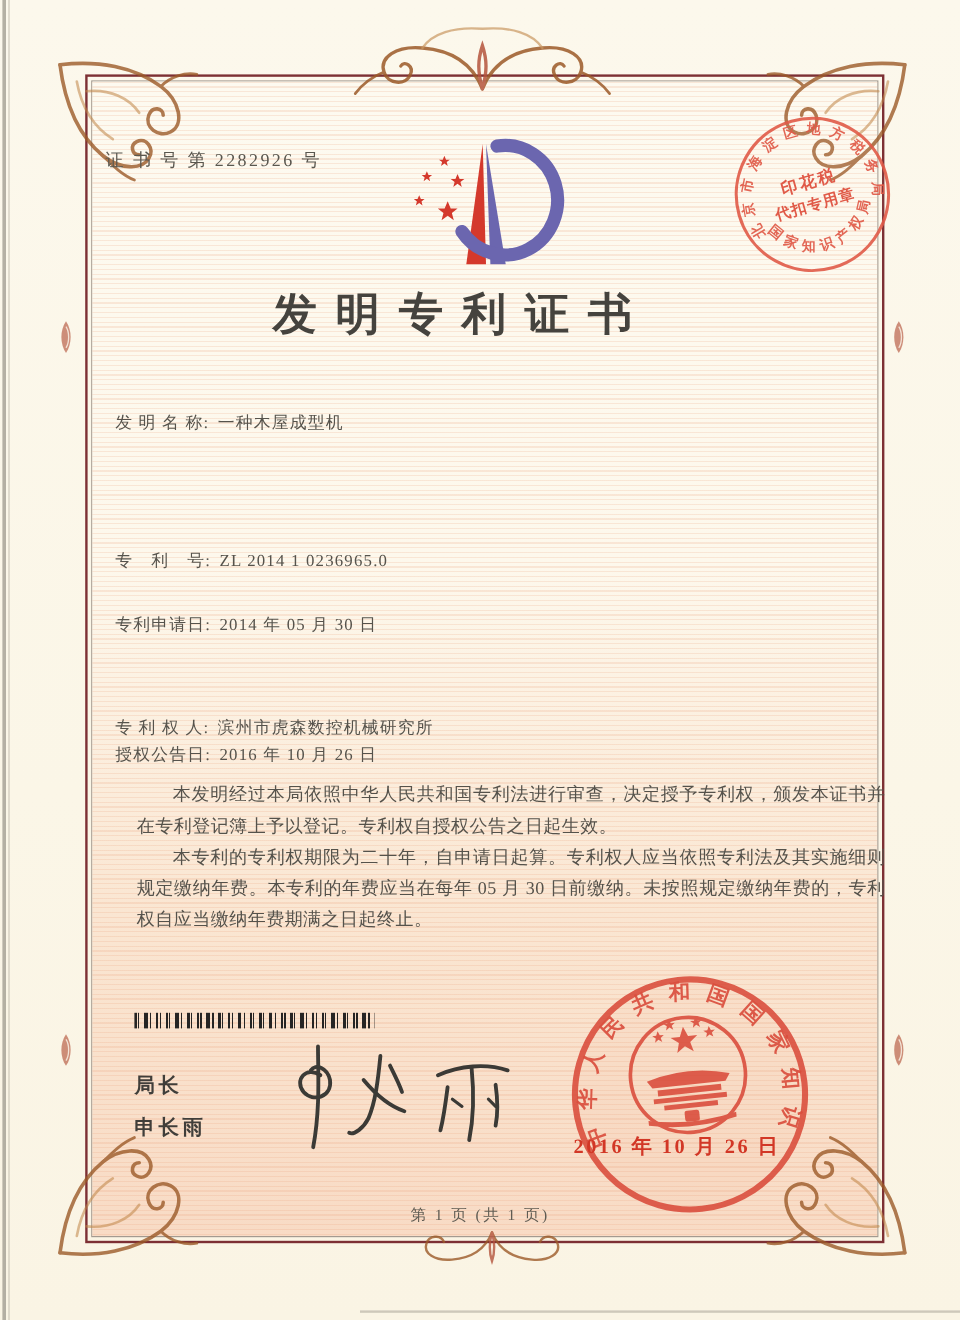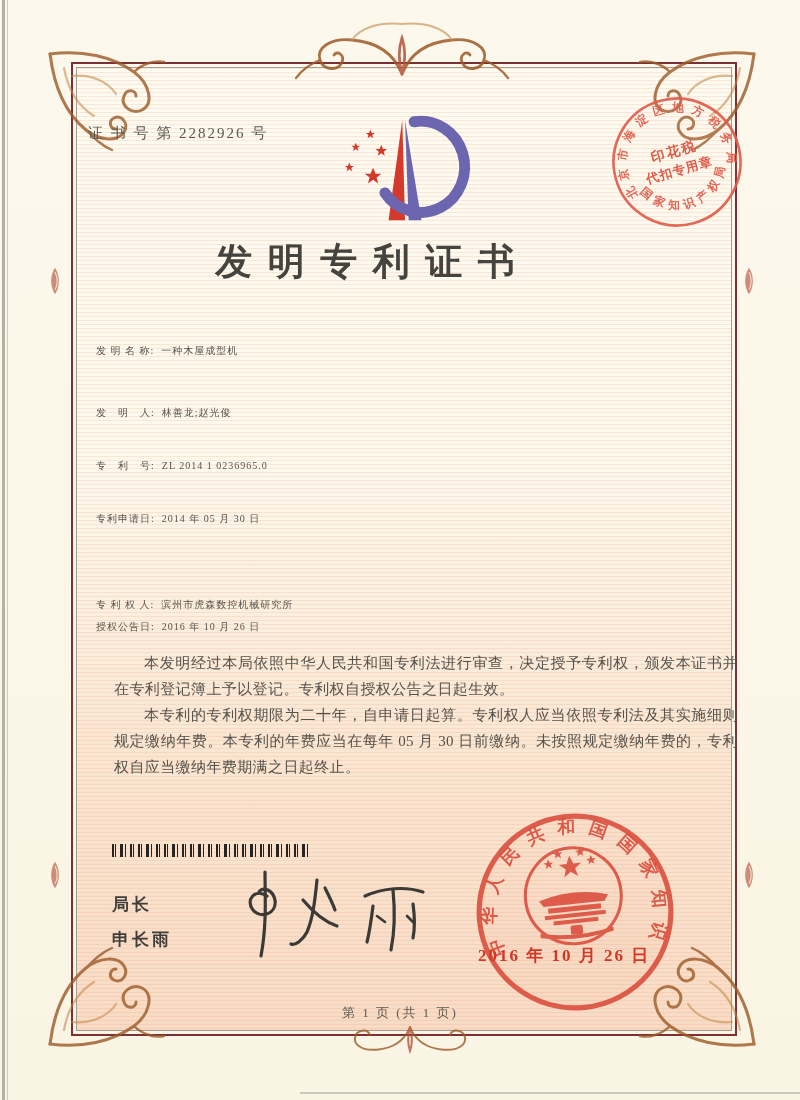--- a/index.html
+++ b/index.html
@@ -16,23 +16,23 @@
   
   .frame{left:71px;top:62px;width:662px;height:970px;border:2px solid #7d3034;z-index:1;}
   .frame-inner{position:absolute;inset:3px;border:1px solid #a39a90;}
   .frame-fill{
     position:absolute;inset:4px;
     background:
       repeating-linear-gradient(180deg, rgba(233,156,118,0.20) 0 1px, rgba(255,255,255,0) 1px 4px),
       linear-gradient(180deg,#fdfaf0 0%,#fdf8ec 42%,#fae6d2 72%,#f8dbc5 100%);
   }
   .cert-no{left:88px;top:124px;font-size:15px;letter-spacing:2px;color:#5a574f;z-index:3;}
-  .title-wrap{left:0;top:237px;width:730px;text-align:center;z-index:3;}
+  .title-wrap{left:0;top:237px;width:730px;text-align:center;z-index:3;padding-left:12px;}
   .title-inner{font-size:37px;font-weight:700;color:#45433e;letter-spacing:.42em;margin-right:-.42em;}
-  .field{left:96px;font-size:10px;letter-spacing:1px;color:#56534c;z-index:3;white-space:nowrap;}
+  .field{left:96px;font-size:14px;letter-spacing:1px;color:#56534c;z-index:3;white-space:nowrap;}
   .field-label{margin-right:7px;}
   .paras{left:94px;top:650px;width:624px;z-index:3;font-size:15px;line-height:26px;text-align:justify;color:#55524b;letter-spacing:.4px;margin-left:20px;}
   .paras p{margin:0;text-indent:2em;}
   .barcode{left:112px;top:844px;width:200px;height:13px;z-index:3;
     background:repeating-linear-gradient(90deg,
       #262524 0 2px,transparent 2px 3px,
       #262524 3px 4px,transparent 4px 8px,
       #262524 8px 11px,transparent 11px 13px,
       #262524 13px 14px,transparent 14px 18px,
       #262524 18px 20px,transparent 20px 21px,
@@ -160,23 +160,20 @@
     <text class="seal-arc" x="70" y="82" text-anchor="middle" font-size="12" letter-spacing="1" fill="#e05a48">代扣专用章</text>
   </svg>
 
   <div class="abs title-wrap">
     <span class="title-inner">发明专利证书</span>
   </div>
 
   <div class="abs field" style="top:344px">
     <span class="field-label">发 明 名 称:</span><span>一种木屋成型机</span>
   </div>
-  <div class="abs field" style="top:406px">
-    <span class="field-label">发　明　人:</span><span>林善龙;赵光俊</span>
-  </div>
   <div class="abs field" style="top:459px">
     <span class="field-label">专　利　号:</span><span>ZL 2014 1 0236965.0</span>
   </div>
   <div class="abs field" style="top:512px">
     <span class="field-label">专利申请日:</span><span>2014 年 05 月 30 日</span>
   </div>
   <div class="abs field" style="top:598px">
     <span class="field-label">专 利 权 人:</span><span>滨州市虎森数控机械研究所</span>
   </div>
   <div class="abs field" style="top:620px">

